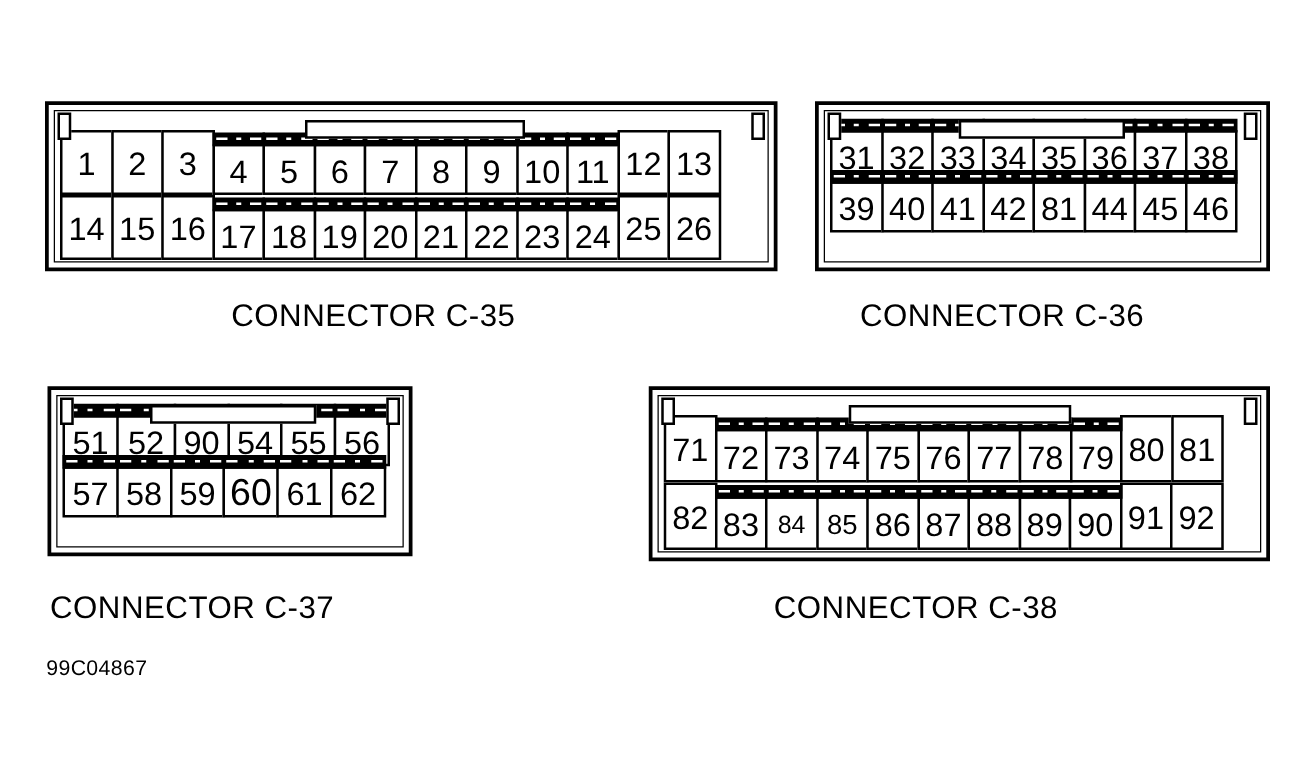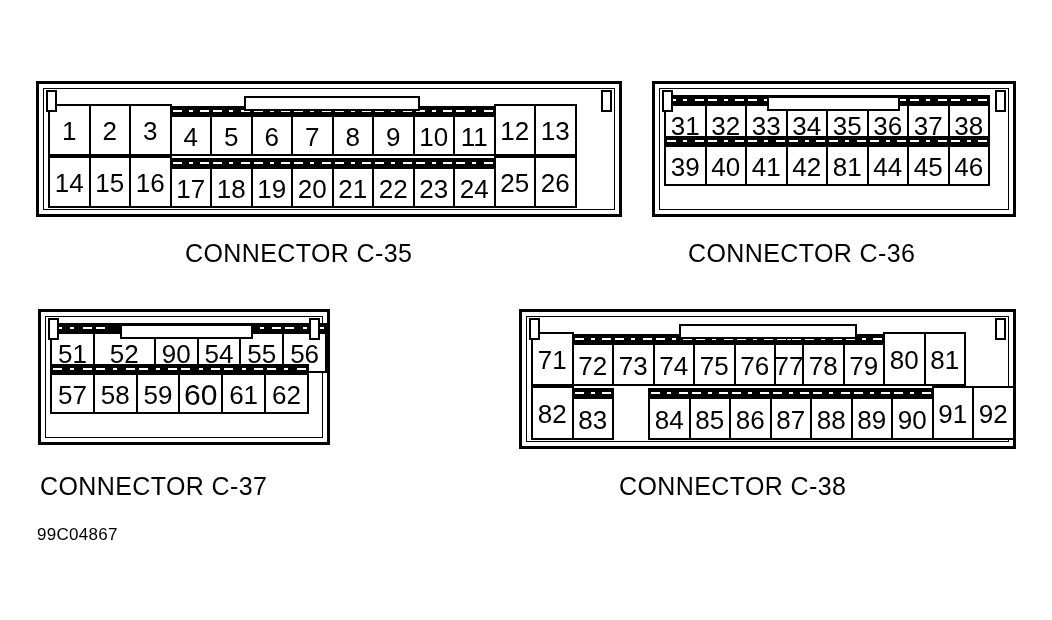--- a/index.html
+++ b/index.html
@@ -413,21 +413,21 @@
   <div class="notch right"></div>
   <div class="latch" style="left:82px; width:133px;"></div>
   <div class="rows" style="left:12px; top:23px;">
       <div class="pin-row">
         <div class="pin pin-banded" style="width: 44.8px; height: 41px; font-size: 26px;">
           <span class="band">
             <i></i>
           </span>
           <span class="num">51</span>
         </div>
-        <div class="pin pin-banded" style="width: 63px; height: 41px; font-size: 26px; align-items: center;">
+        <div class="pin pin-banded" style="width: 48px; height: 41px; font-size: 26px; align-items: center;">
           <span class="band">
             <i></i>
           </span>
           <span class="num">52</span>
         </div>
         <div class="pin pin-banded" style="width: 44.8px; height: 41px; font-size: 26px;">
           <span class="band">
             <i></i>
           </span>
           <span class="num">90</span>
@@ -528,21 +528,21 @@
             <i></i>
           </span>
           <span class="num">75</span>
         </div>
         <div class="pin pin-banded" style="width: 42.5px; height: 43px; font-size: 26px;">
           <span class="band">
             <i></i>
           </span>
           <span class="num">76</span>
         </div>
-        <div class="pin pin-banded" style="width: 30px; height: 43px; font-size: 26px;">
+        <div class="pin pin-banded" style="width: 43px; height: 43px; font-size: 26px;">
           <span class="band">
             <i></i>
           </span>
           <span class="num">77</span>
         </div>
         <div class="pin pin-banded" style="width: 42.5px; height: 43px; font-size: 26px;">
           <span class="band">
             <i></i>
           </span>
           <span class="num">78</span>
@@ -563,27 +563,27 @@
       <div class="pin-row">
         <div class="pin pin-plain" style="width: 42.5px; height: 54px; font-size: 26px;">
           <span class="num">82</span>
         </div>
         <div class="pin pin-banded" style="width: 42.5px; height: 43px; font-size: 26px;">
           <span class="band">
             <i></i>
           </span>
           <span class="num">83</span>
         </div>
-        <div class="pin pin-banded" style="width: 42.5px; height: 43px; font-size: 26px; margin-left: 36px;">
+        <div class="pin pin-banded" style="width: 42.5px; height: 43px; font-size: 20px;">
           <span class="band">
             <i></i>
           </span>
           <span class="num">84</span>
         </div>
-        <div class="pin pin-banded" style="width: 42.5px; height: 43px; font-size: 26px;">
+        <div class="pin pin-banded" style="width: 42.5px; height: 43px; font-size: 22px;">
           <span class="band">
             <i></i>
           </span>
           <span class="num">85</span>
         </div>
         <div class="pin pin-banded" style="width: 42.5px; height: 43px; font-size: 26px;">
           <span class="band">
             <i></i>
           </span>
           <span class="num">86</span>

